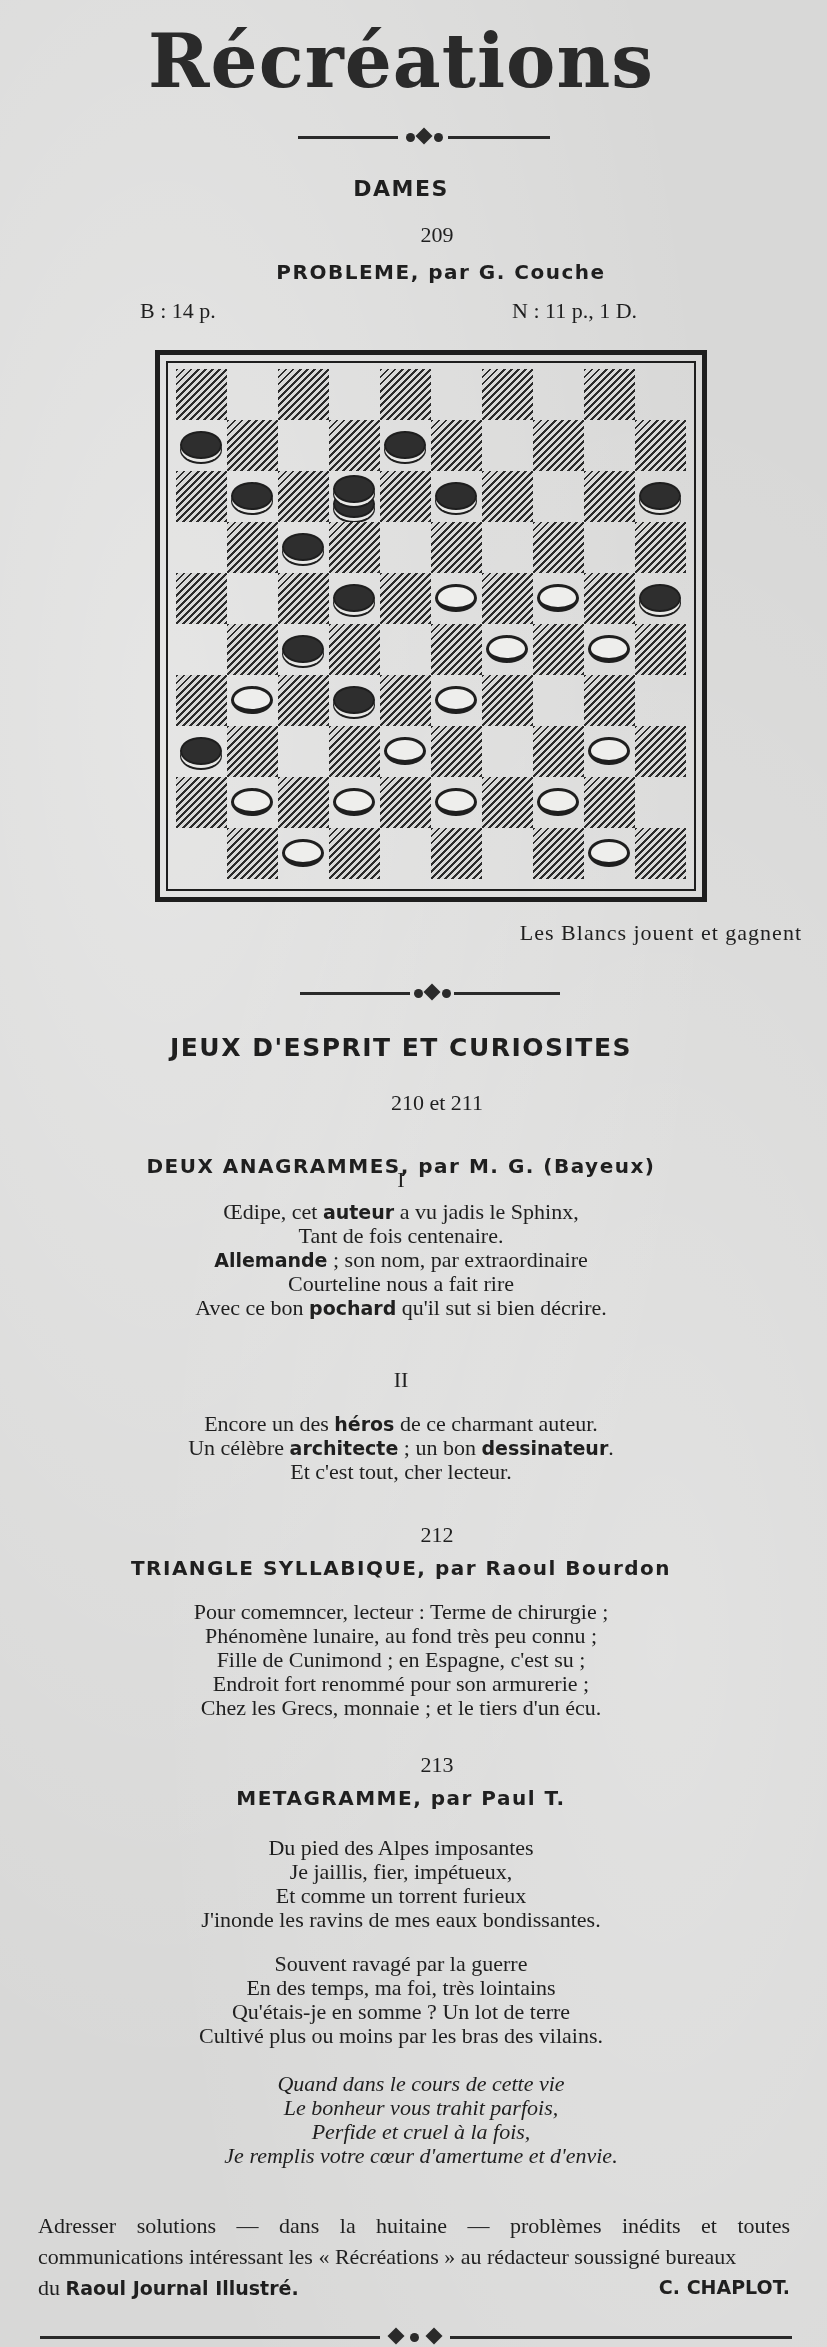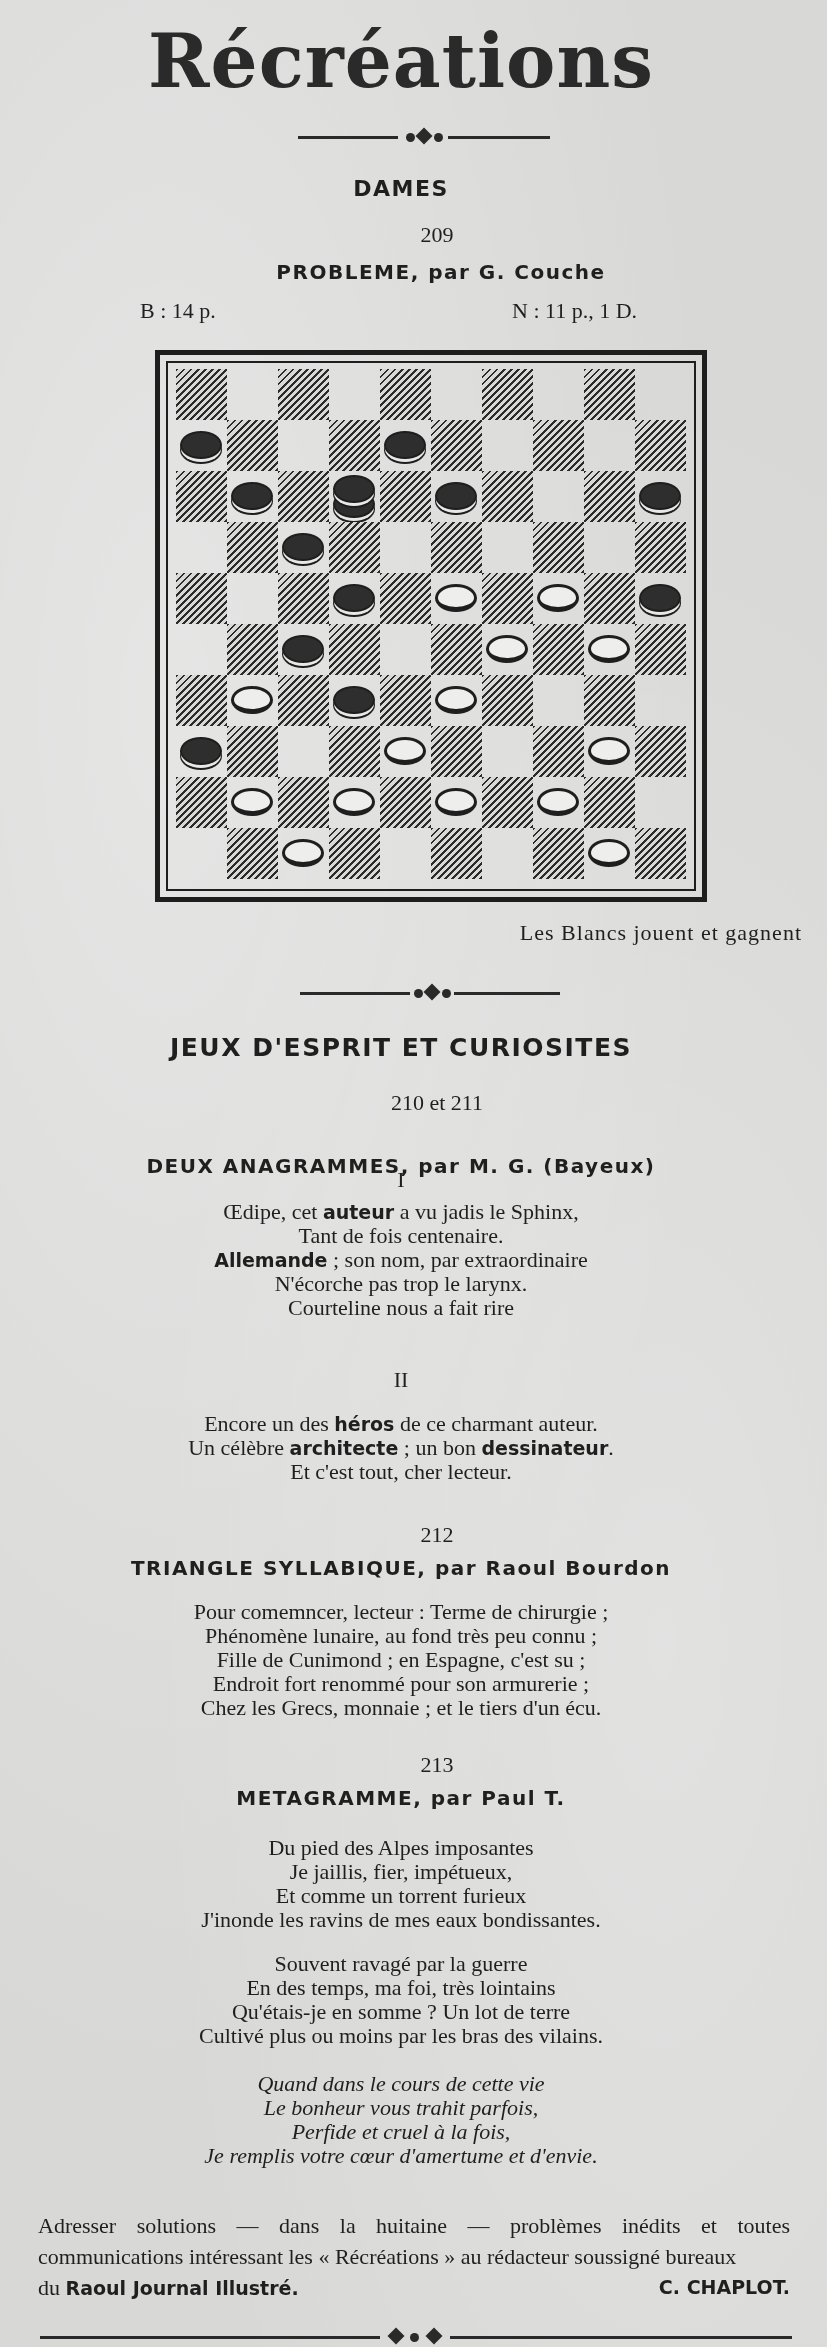--- a/index.html
+++ b/index.html
@@ -232,22 +232,22 @@
 <div class="abs sans h-jeux">JEUX D'ESPRIT ET CURIOSITES</div>
 
 <div class="abs num" style="top:1090px;">210 et 211</div>
 <div class="abs sans" style="top:1122px;font-size:20px;margin-top:32px;">DEUX ANAGRAMMES, par M. G. (Bayeux)</div>
 
 <div class="abs body" style="top:1168px;">I</div>
 <div class="abs body lines" style="top:1200px;" id="part1">
     <div><span>Œdipe, cet </span><span class="bold-inl">auteur</span><span> a vu jadis le Sphinx,</span></div>
     <div><span>Tant de fois centenaire.</span></div>
     <div><span class="bold-inl">Allemande</span><span> ; son nom, par extraordinaire</span></div>
-    <div><span>N'écorche pas trop le larynx.</span></div>
     <div><span>Courteline nous a fait rire</span></div>
+    <div><span>Avec ce bon </span><span class="bold-inl">pochard</span><span> qu'il sut si bien décrire.</span></div>
   </div>
 
 <div class="abs body" style="top:1368px;">II</div>
 <div class="abs body lines" style="top:1412px;" id="part2">
     <div><span>Encore un des </span><span class="bold-inl">héros</span><span> de ce charmant auteur.</span></div>
     <div><span>Un célèbre </span><span class="bold-inl">architecte</span><span> ; un bon </span><span class="bold-inl">dessinateur</span><span>.</span></div>
     <div><span>Et c'est tout, cher lecteur.</span></div>
   </div>
 
 <div class="abs num" style="top:1522px;">212</div>
@@ -267,21 +267,21 @@
     <div><span>Je jaillis, fier, impétueux,</span></div>
     <div><span>Et comme un torrent furieux</span></div>
     <div><span>J'inonde les ravins de mes eaux bondissantes.</span></div>
   </div>
 <div class="abs body lines" style="top:1952px;" id="st2">
     <div><span>Souvent ravagé par la guerre</span></div>
     <div><span>En des temps, ma foi, très lointains</span></div>
     <div><span>Qu'étais-je en somme ? Un lot de terre</span></div>
     <div><span>Cultivé plus ou moins par les bras des vilains.</span></div>
   </div>
-<div class="abs body lines italic" style="top:2072px;" id="st3">
+<div class="abs body lines italic" style="top:2072px;margin-left:20px;" id="st3">
     <div><span>Quand dans le cours de cette vie</span></div>
     <div><span>Le bonheur vous trahit parfois,</span></div>
     <div><span>Perfide et cruel à la fois,</span></div>
     <div><span>Je remplis votre cœur d'amertume et d'envie.</span></div>
   </div>
 
 <div class="foot">
   <span>Adresser solutions — dans la huitaine — problèmes inédits et toutes communications intéressant les « Récréations » au rédacteur soussigné bureaux</span>
   <div class="last">
     <span><span>du </span><span class="bold-inl">Raoul Journal Illustré.</span></span>

